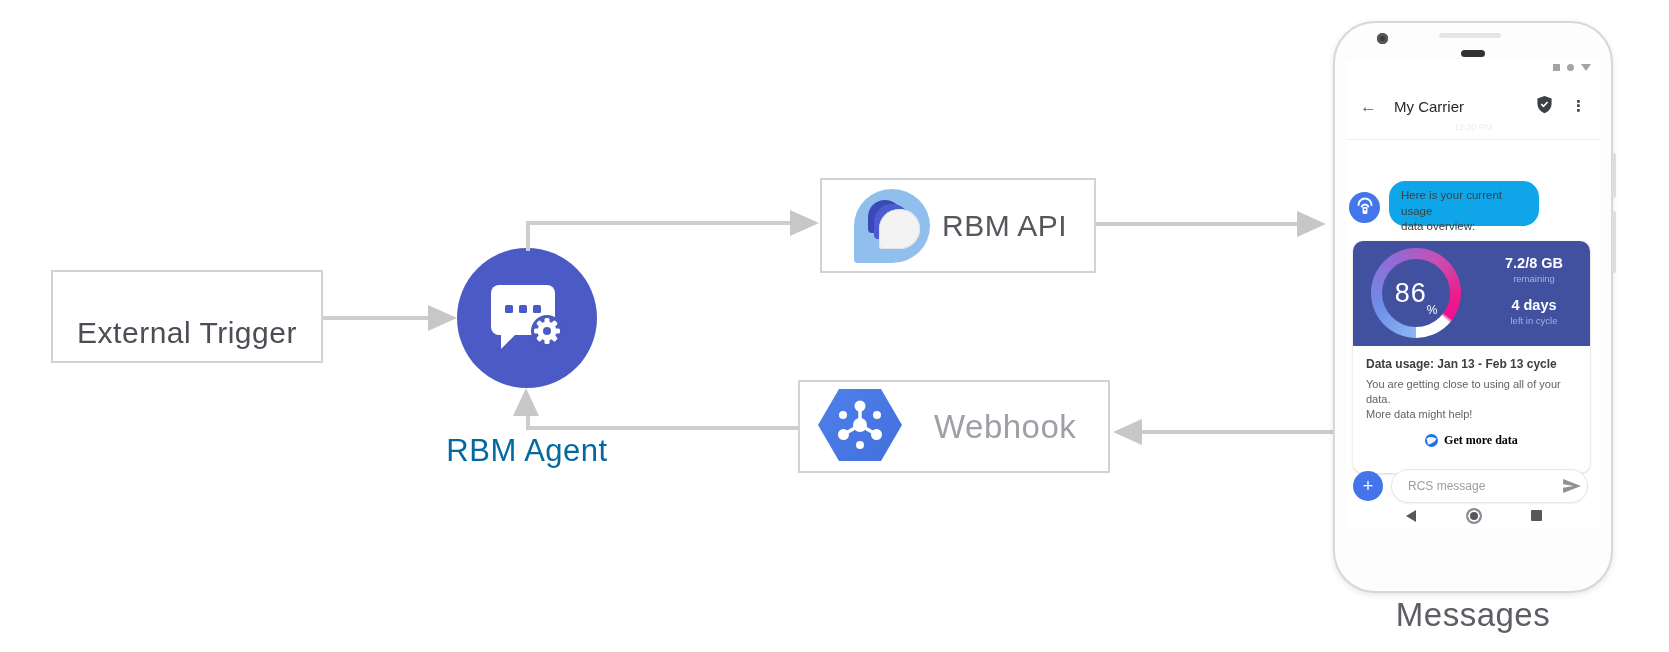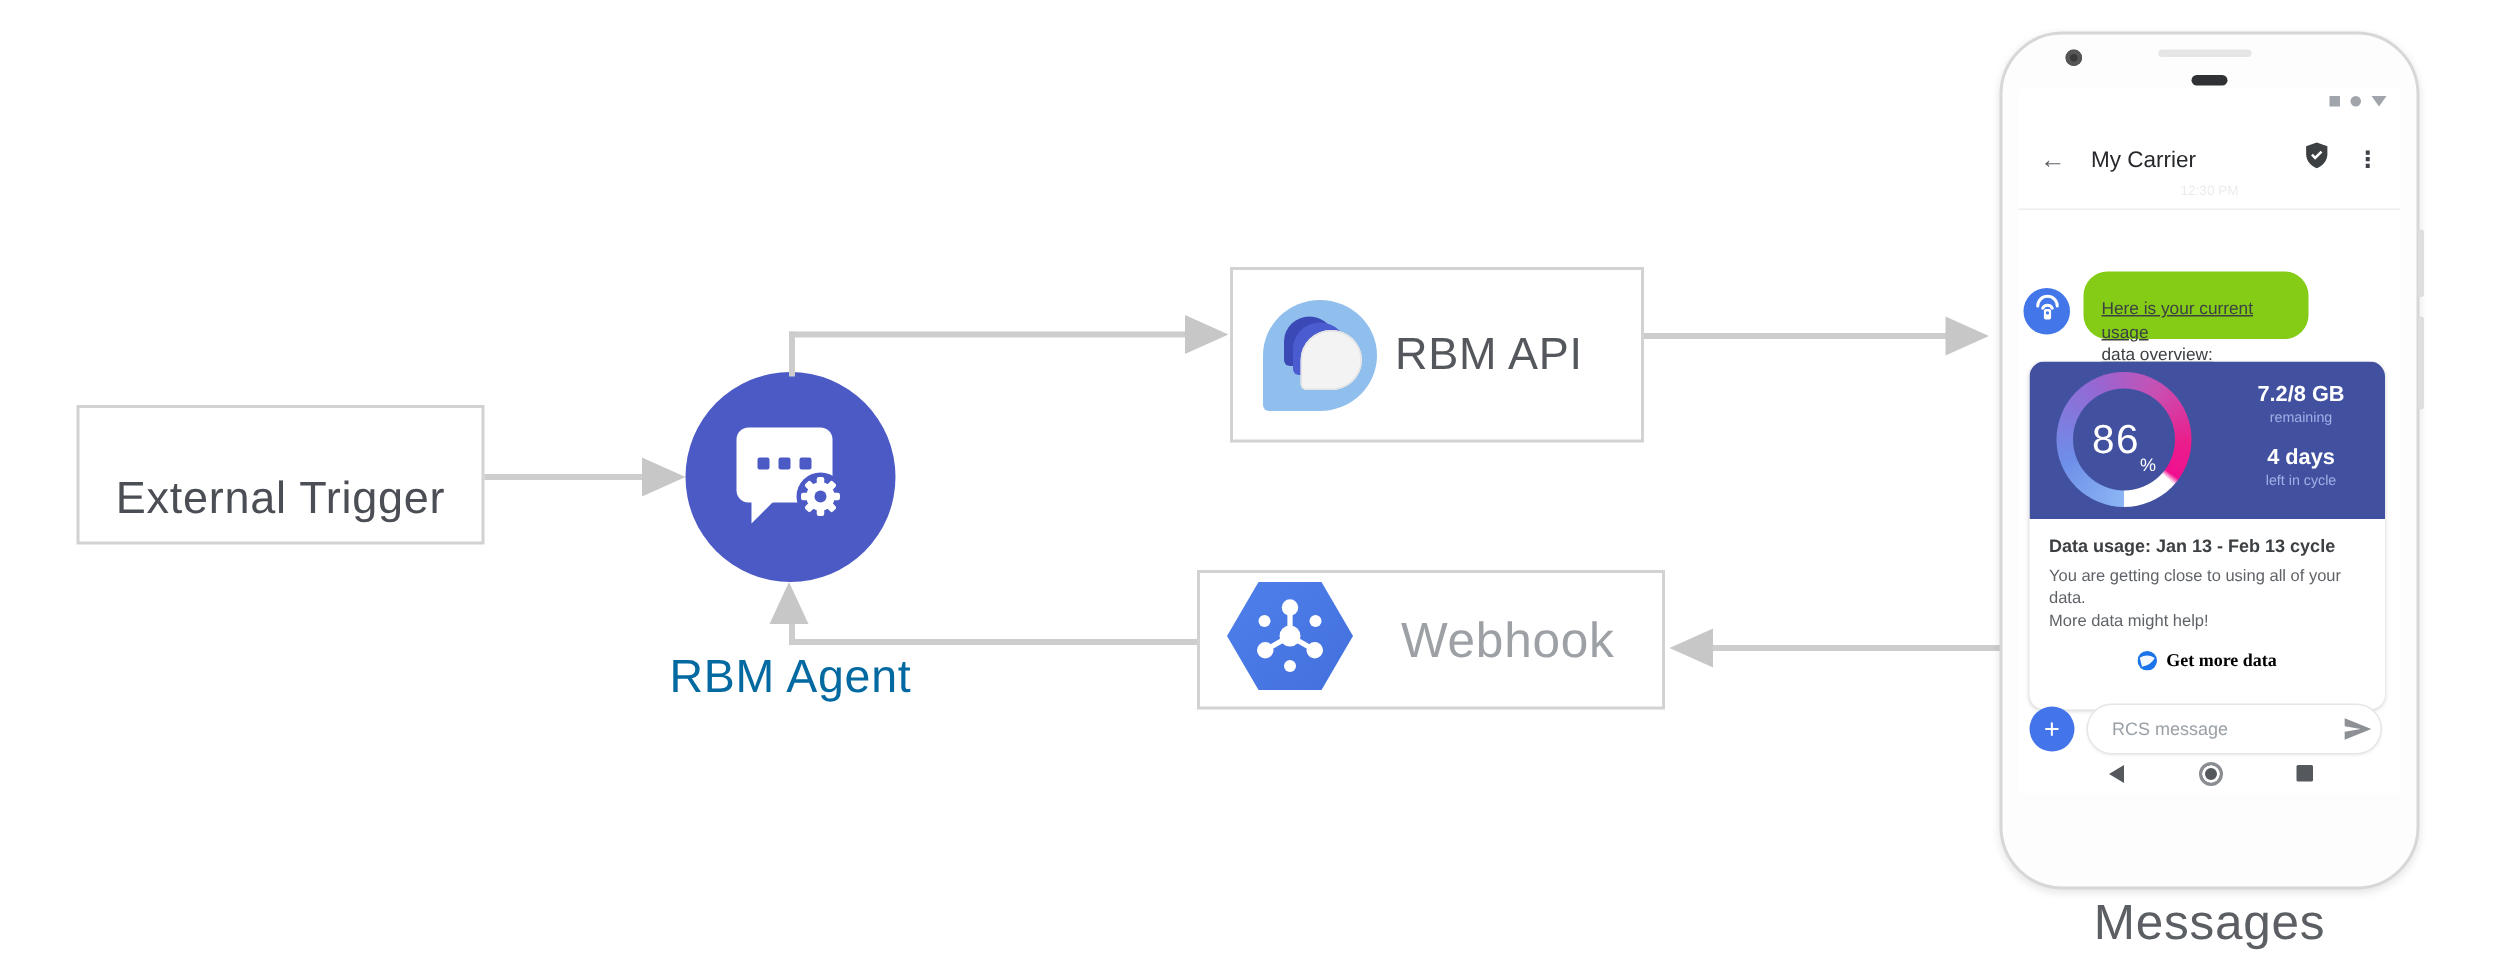--- a/index.html
+++ b/index.html
@@ -5,21 +5,21 @@
   html,body{margin:0;padding:0;background:#ffffff;}
   .canvas{position:relative;width:1669px;height:652px;background:#ffffff;overflow:hidden;
     font-family:"Liberation Sans","DejaVu Sans",sans-serif;}
 
   
   .dbox{position:absolute;background:#fff;border:2px solid #d2d2d2;box-sizing:border-box;
     display:flex;align-items:center;}
   .dbox-label{font-weight:300;letter-spacing:.5px;color:#4b4e54;white-space:nowrap;}
   #ext-box{left:51px;top:270px;width:272px;height:93px;justify-content:center;}
   #ext-box .dbox-label{font-size:30px;margin-top:32px;}
-  #api-box{left:820px;top:178px;width:276px;height:117px;padding-left:20px;gap:12px;}
+  #api-box{left:820px;top:178px;width:276px;height:95px;padding-left:32px;gap:12px;}
   #api-box .dbox-label{font-size:30px;color:#54575c;}
   #web-box{left:798px;top:380px;width:312px;height:93px;padding-left:18px;gap:32px;}
   #web-box .dbox-label{font-size:33px;color:#9da1a6;}
 
   
   .cline{position:absolute;background:#cdcdcd;}
   .ahead{position:absolute;width:0;height:0;}
   .ahead.right{border-top:13px solid transparent;border-bottom:13px solid transparent;border-left:29px solid #c7c7c7;}
   .ahead.left{border-top:13px solid transparent;border-bottom:13px solid transparent;border-right:29px solid #c7c7c7;}
   .ahead.up{border-left:13px solid transparent;border-right:13px solid transparent;border-bottom:28px solid #c7c7c7;}
@@ -63,21 +63,21 @@
   #header-spacer{flex:1;}
   #menu-dots{font-size:15px;color:#3f4246;margin-left:18px;font-weight:bold;}
   #ghost-time{position:absolute;left:0;top:63px;width:100%;text-align:center;font-size:9px;
     color:#3c4043;opacity:.10;}
   #header-divider{position:absolute;left:0;top:80px;width:100%;height:1px;background:#ededed;}
 
   
   #agent-avatar{position:absolute;left:3px;top:133px;width:31px;height:31px;border-radius:50%;
     background:#4377e9;display:flex;align-items:center;justify-content:center;}
   #bubble{position:absolute;left:43px;top:122px;width:150px;height:45px;border-radius:16px;
-    background:#84cc16;box-sizing:border-box;padding:18px 12px;font-size:11.5px;line-height:15.5px;color:#3c4043;text-decoration:underline;}
+    background:#0ea5e9;box-sizing:border-box;padding:7px 12px;font-size:11.5px;line-height:15.5px;color:#3c4043;}
 
   
   #usage-card{position:absolute;left:7px;top:182px;width:237px;border-radius:10px;overflow:hidden;
     box-shadow:0 1px 3px rgba(0,0,0,.18);background:#fff;}
   #card-blue{position:relative;height:105px;background:#42519f;}
   #gauge{position:absolute;left:18px;top:7px;width:90px;height:90px;border-radius:50%;
     background:conic-gradient(from 180deg,#8cb6f4 0deg,#6e8ee8 70deg,#9468d4 150deg,#c94fb2 215deg,#ea1e8c 272deg,#f00f8f 306deg,#ffffff 312deg,#ffffff 360deg);}
   #gauge::after{content:"";position:absolute;inset:11px;border-radius:50%;background:#42519f;}
   #gauge-text{position:absolute;inset:0;display:flex;align-items:center;justify-content:center;z-index:2;}
   #gauge-text .pct{font-size:27px;font-weight:300;color:#fff;letter-spacing:1px;}

